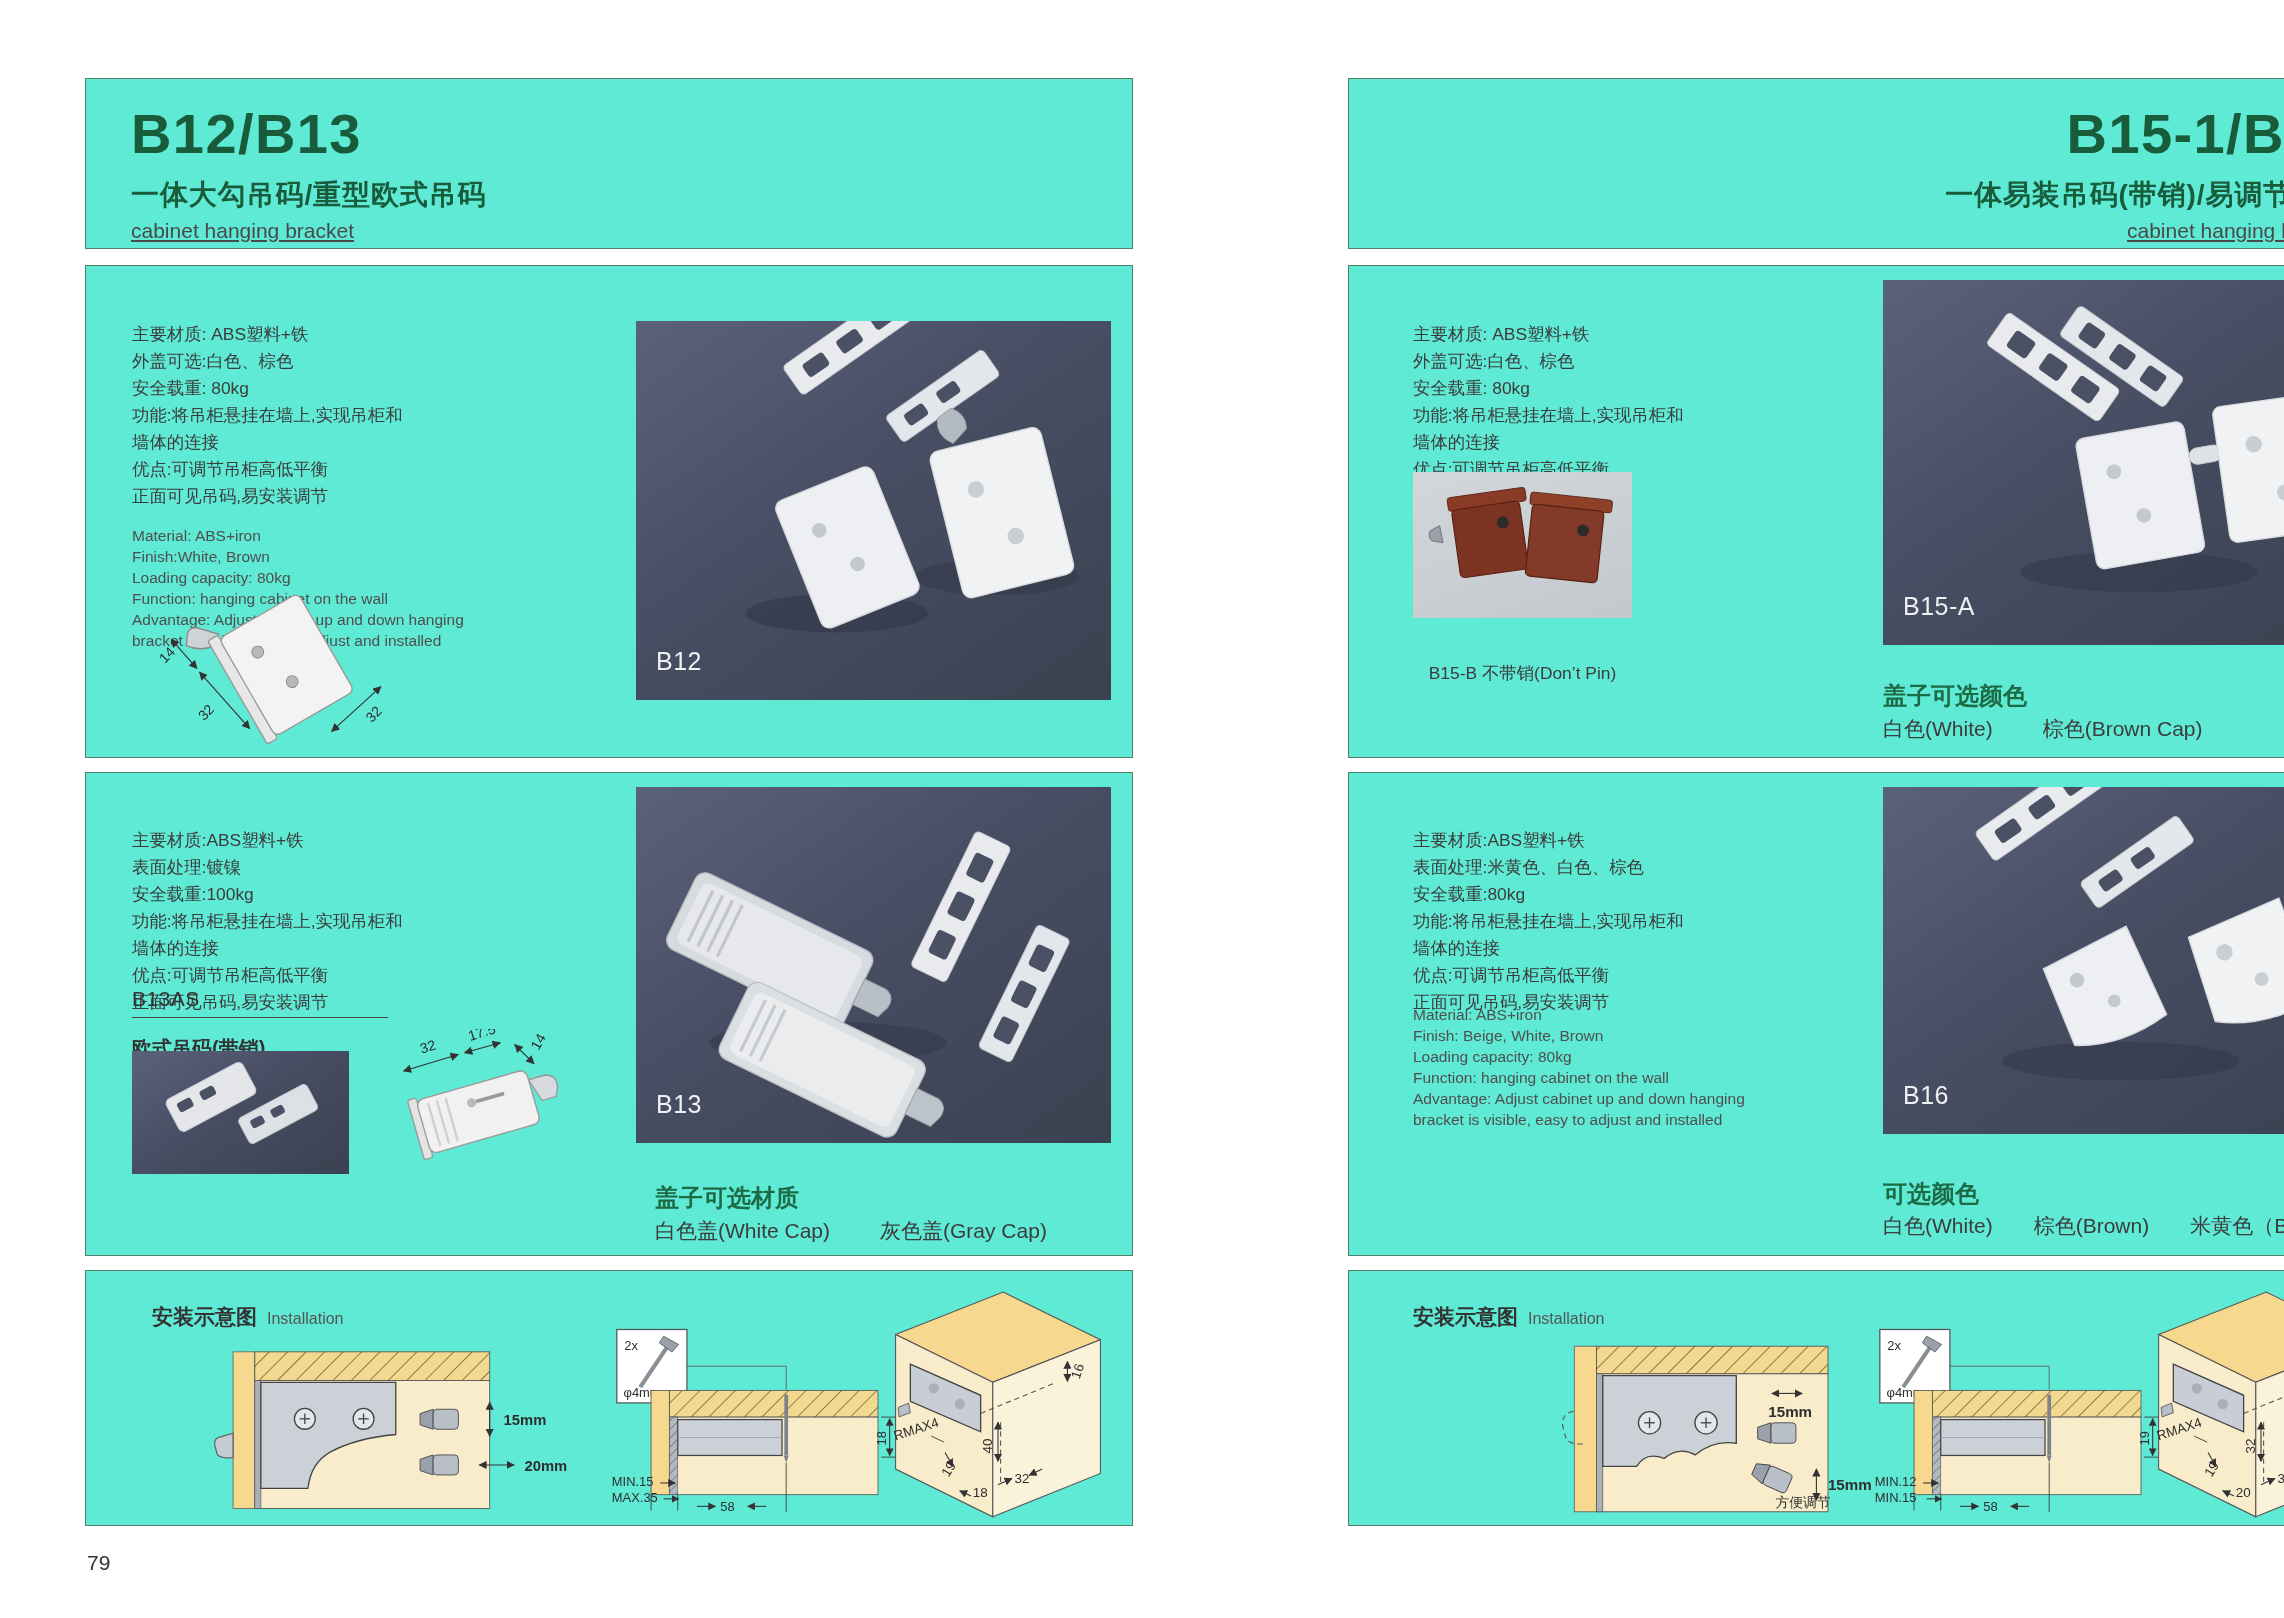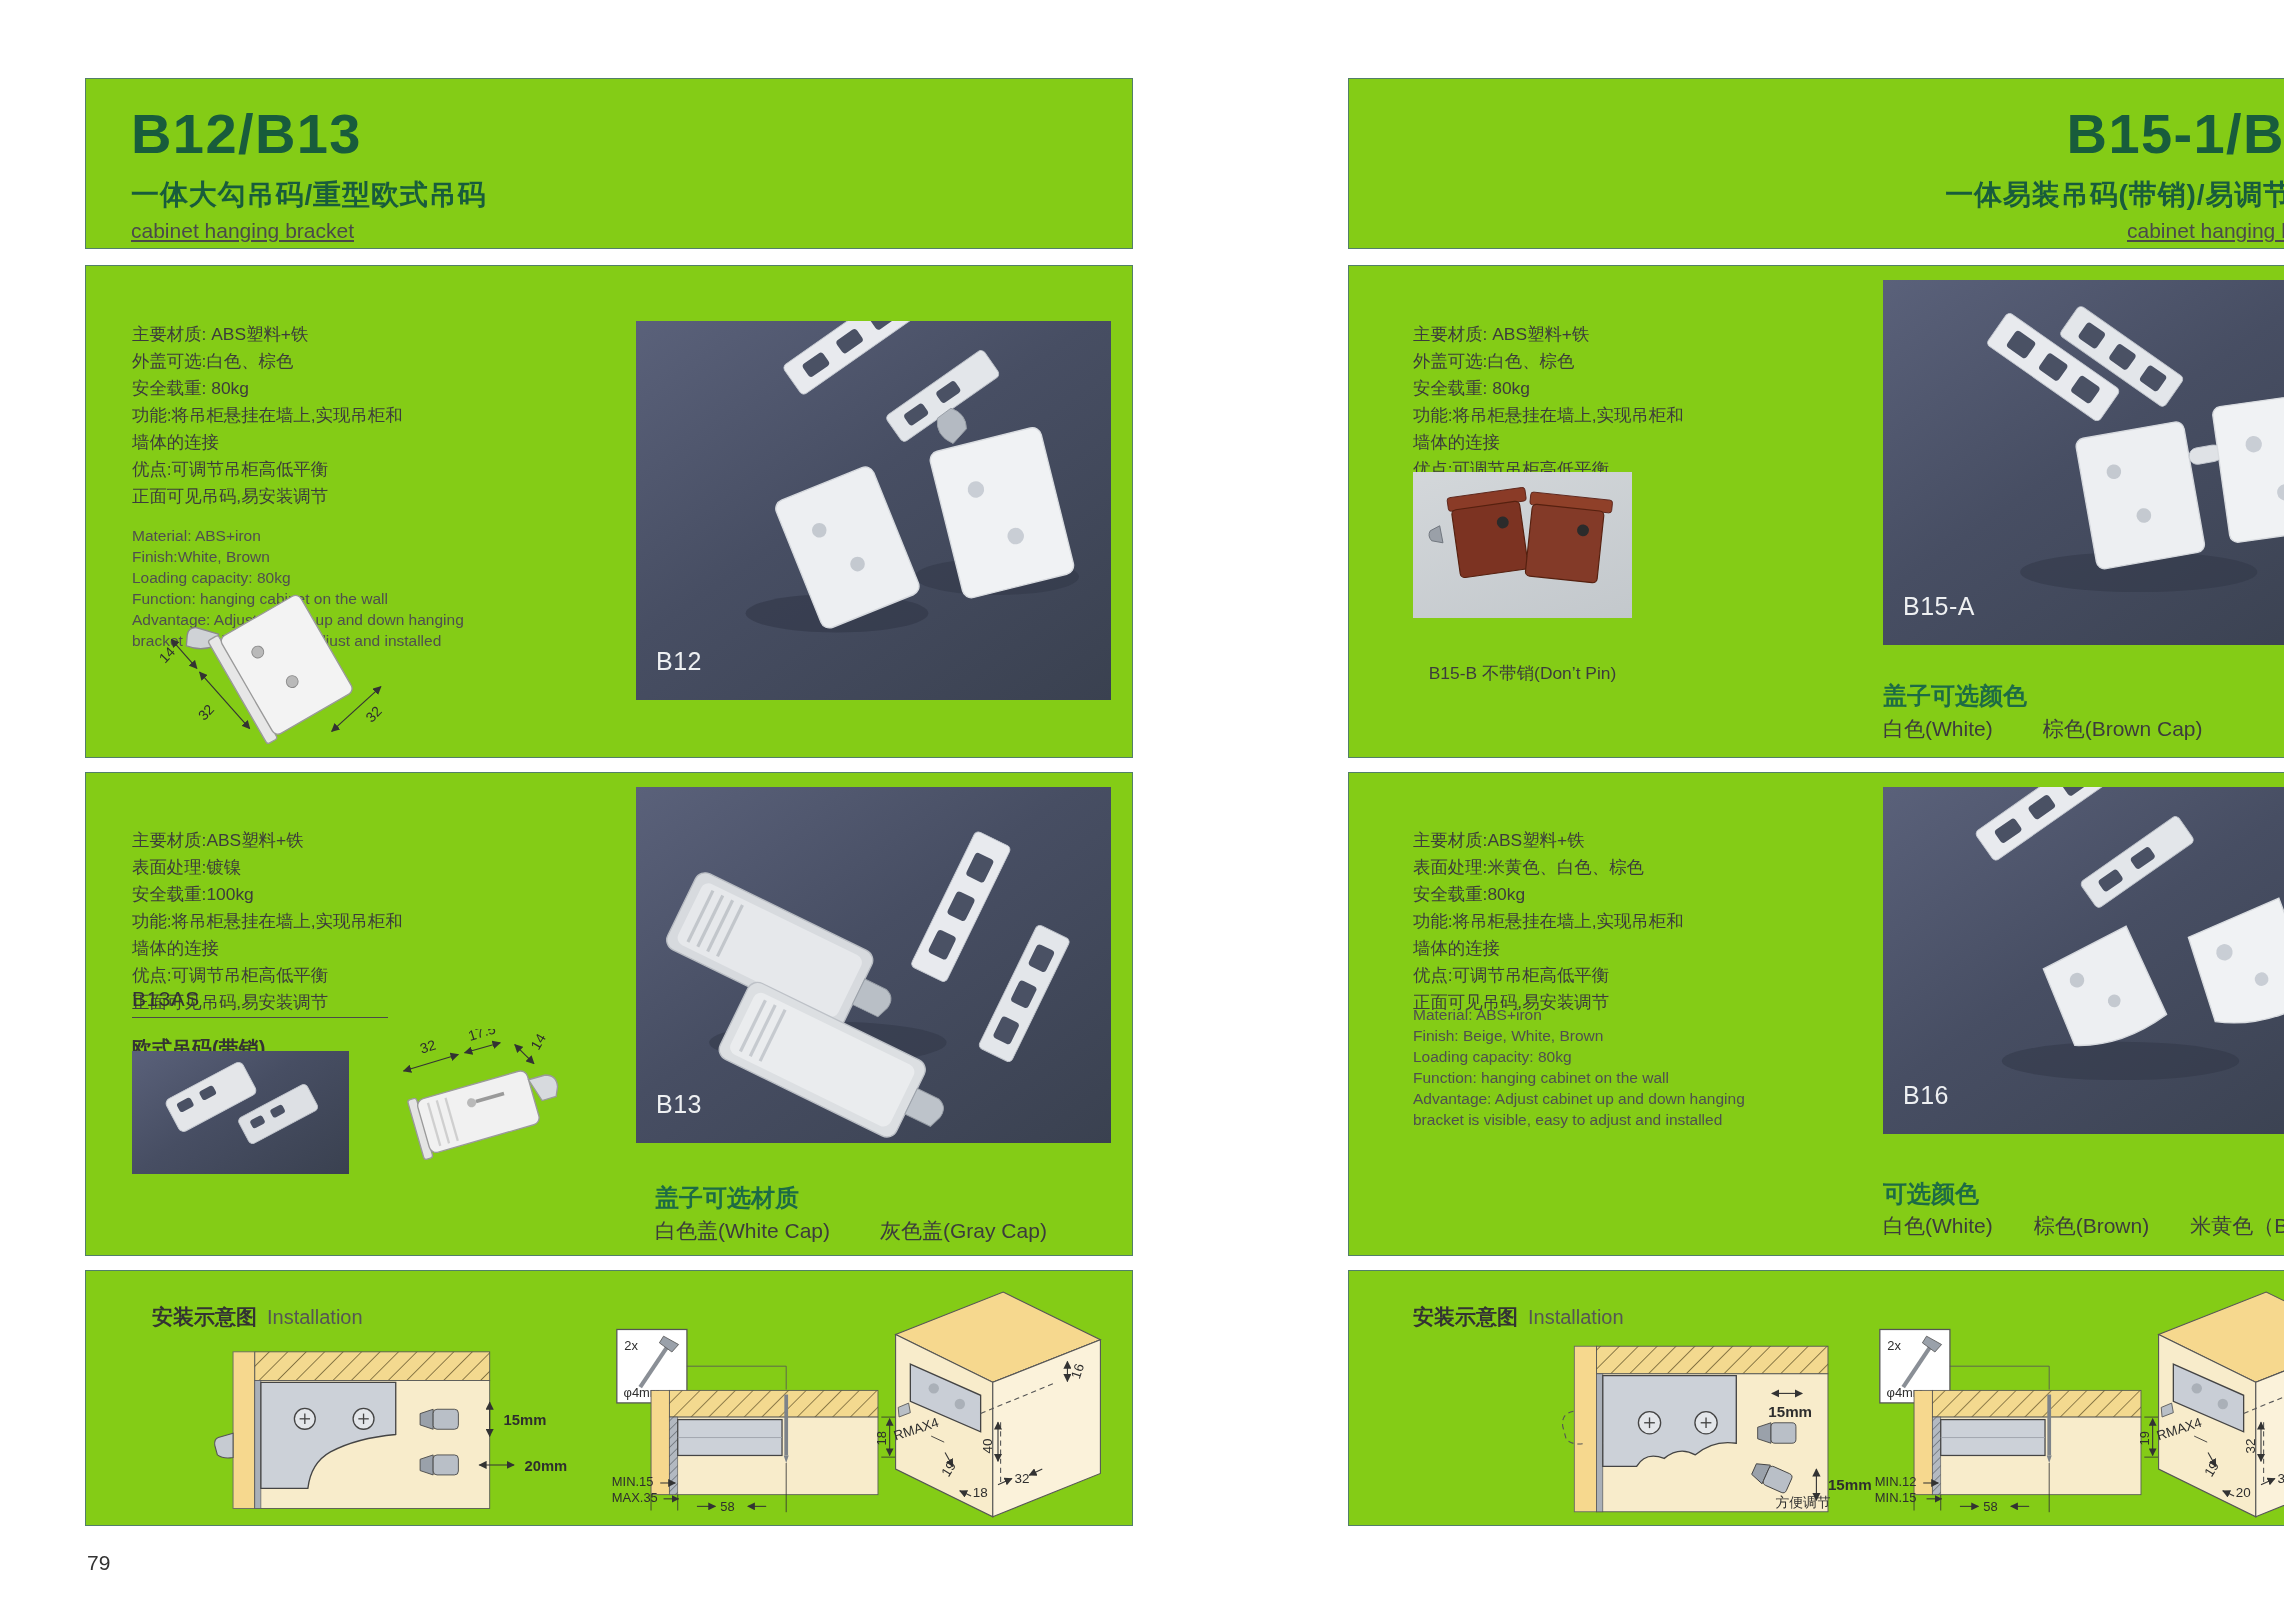--- a/index.html
+++ b/index.html
@@ -1,35 +1,35 @@
 <!DOCTYPE html>
 <html style="font-size:7.3px"><head>
 <meta charset="utf-8">
 <style>
   html,body{margin:0;padding:0;background:#fff;}
   #root{position:relative;width:2482px;height:1618px;background:#ffffff;
         font-family:"Liberation Sans",sans-serif;color:#3f3f3f;overflow:hidden;}
   .abs{position:absolute;}
-  .panel{position:absolute;border:1.4px solid #527f69;box-sizing:border-box;background:#84cc16;}
+  .panel{position:absolute;border:1.4px solid #527f69;box-sizing:border-box;background:#5eead4;}
   .pre{white-space:pre-line;}
   .ttl{font-size:56px;font-weight:bold;color:#185c3c;letter-spacing:1.4px;line-height:1;}
   .sub{font-size:28px;font-weight:bold;color:#185c3c;letter-spacing:0.9px;}
   .tag{font-size:21px;color:#4a4a4a;text-decoration:underline;}
   .cn{font-size:17.4px;line-height:27px;color:#3c3c3c;}
   .en{font-size:15.5px;line-height:21px;color:#4f4f4f;}
   .model{font-size:21px;color:#333;letter-spacing:0.5px;}
   .mrule{border-bottom:1.8px solid #4a4a4a;width:256px;margin-top:6.4px;}
   .mdesc{font-size:20px;font-weight:bold;color:#333;}
   .mdesc-en{font-size:15.5px;color:#555;}
   .photo-dark{position:absolute;background:linear-gradient(145deg,#5a617a 0%,#474e63 45%,#3a4150 100%);}
   .photo-label{position:absolute;left:20px;bottom:24px;font-size:25px;color:#eef0f2;letter-spacing:0.5px;}
   .capst{font-size:24px;font-weight:bold;color:#1d6b45;}
   .capline{font-size:21px;color:#3c3c3c;display:flex;gap:50px;}
   .inst-cn{font-size:21px;font-weight:bold;color:#333;}
-  .inst-en{font-size:20px;color:#555;margin-left:10px;font-weight:normal;margin-top:36px;}
+  .inst-en{font-size:16px;color:#555;margin-left:10px;font-weight:normal;margin-top:36px;}
   .pagenum{font-size:21px;color:#333;}
   .caption{font-size:17.4px;color:#3c3c3c;}
   svg .dim{stroke:#333;stroke-width:2.5;marker-start:url(#ar);marker-end:url(#ar);}
   svg .dima{stroke:#333;stroke-width:2.5;marker-end:url(#ar);}
   svg .ext{stroke:#333;stroke-width:2;}
   svg .dsh{stroke:#555;stroke-width:2.5;stroke-dasharray:12 9;fill:none;}
   svg .dimt{fill:#2e2e2e;font-size:31px;font-family:"Liberation Sans",sans-serif;}
   svg .dimtb{fill:#2e2e2e;font-size:34px;font-weight:bold;font-family:"Liberation Sans",sans-serif;}
 </style>
 </head>

